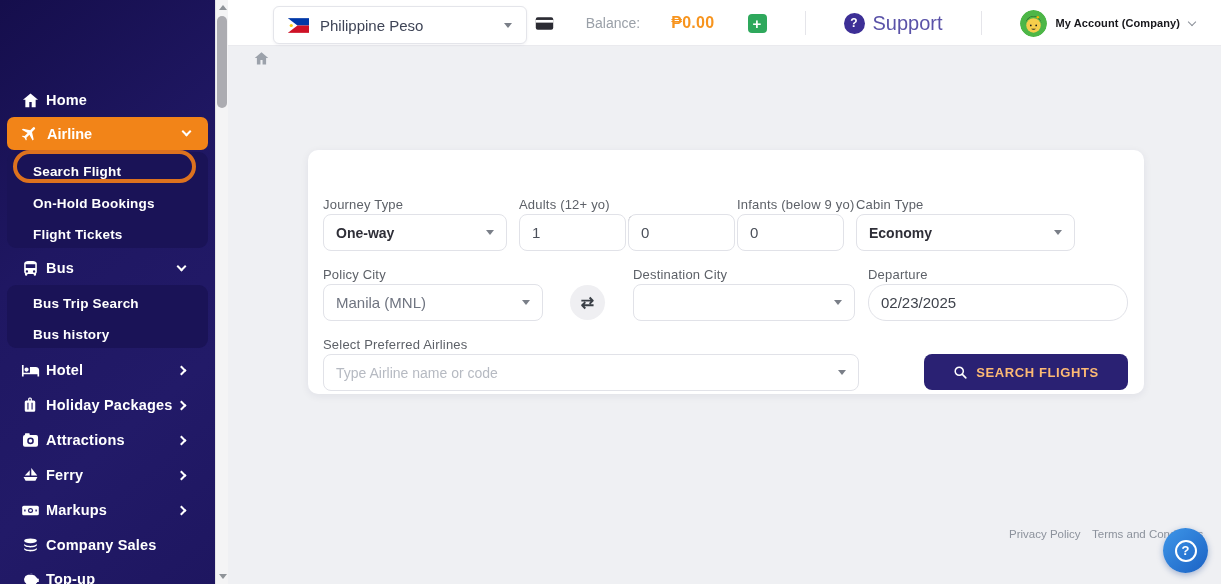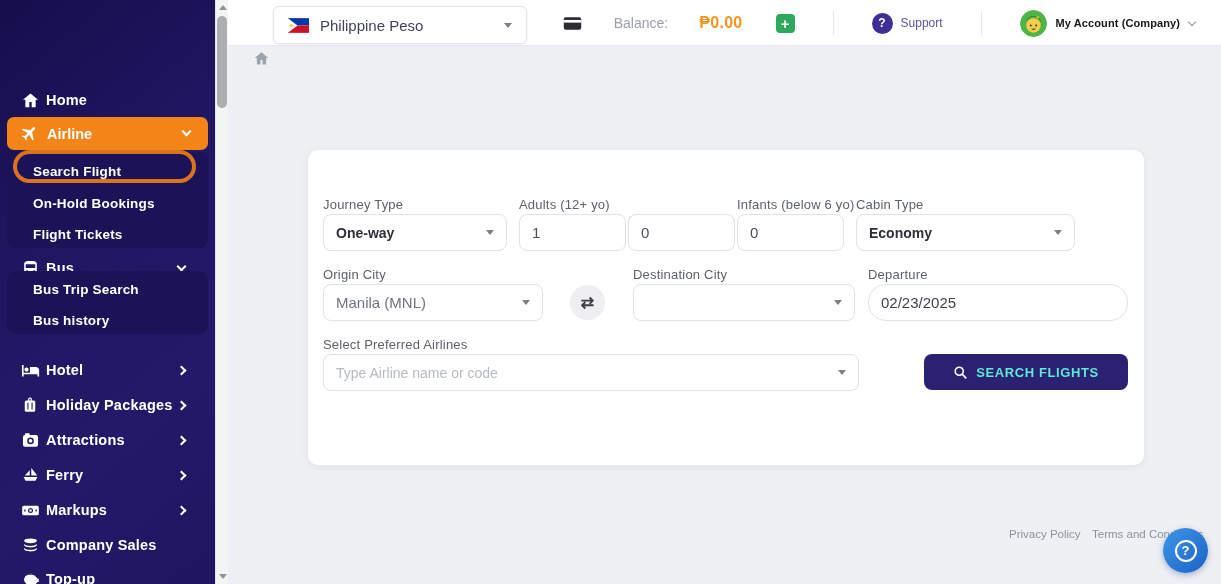--- a/index.html
+++ b/index.html
@@ -35,45 +35,45 @@
   .currency { position:absolute; left:45px; top:6px; width:254px; height:38px; background:#fff; border:1px solid #E4E5EA; border-radius:6px; box-shadow:0 1px 3px rgba(20,20,60,.06); display:flex; align-items:center; padding:0 14px; gap:11px; cursor:pointer;text-align:center; }
   .currency .cur-label { color:#3F4557; font-size:15px; }
   .caret { width:0; height:0; border-left:4px solid transparent; border-right:4px solid transparent; border-top:5px solid #7A7F88; }
   .currency .caret { margin-left:auto; }
   .tb-right { position:absolute; right:26px; top:0; height:46px; display:flex; align-items:center;gap:24px; }
   .balance-label { color:#9AA0A8; font-size:14px; margin-left:8px; }
   .balance-amount { color:#F7941E; font-size:16px; font-weight:600; margin-left:7px; letter-spacing:.3px; }
   .add-btn { width:19px; height:19px; background:#2EA85C; border-radius:4px; color:#fff; font-size:15px; font-weight:700; display:flex; align-items:center; justify-content:center; margin-left:9px; cursor:pointer; line-height:1; }
   .tb-div { width:1px; height:24px; background:#E5E5EA; margin:0 14px; }
   .q-circle { width:21px; height:21px; background:#3D2F96; border-radius:50%; color:#fff; font-size:12px; font-weight:700; display:flex; align-items:center; justify-content:center; }
-  .support-label { color:#5A52A8; font-size:12px; margin-left:8px; }
+  .support-label { color:#5A52A8; font-size:20px; margin-left:8px; }
   .support-wrap { display:flex; align-items:center; cursor:pointer; }
   .account-wrap { display:flex; align-items:center; cursor:pointer; }
   .avatar { width:27px; height:27px; border-radius:50%; overflow:hidden; }
   .account-label { color:#17171C; font-size:11px; font-weight:700; margin-left:9px; letter-spacing:.1px; }
   .acct-chev { width:6px; height:6px; border-right:1.8px solid #8A8F98; border-bottom:1.8px solid #8A8F98; transform:rotate(45deg); margin-left:9px; margin-top:-3px; }
 
   
   .breadcrumb-home { position:absolute; left:253px; top:50px; cursor:pointer; }
   .page-title { position:absolute; left:308px; top:104px; display:flex; align-items:center; gap:9px; }
   .page-title .t-text { color:#2C2C34; font-size:20.5px; font-weight:700; letter-spacing:.2px; }
 
-  .card { position:absolute; left:308px; top:150px; width:836px; height:315px; background:#fff; border-radius:10px; box-shadow:0 2px 8px rgba(30,30,70,.07); z-index:3; }
+  .card { position:absolute; left:308px; top:150px; width:836px; height:244px; background:#fff; border-radius:10px; box-shadow:0 2px 8px rgba(30,30,70,.07); z-index:3; }
   .f-label { position:absolute; color:#5D6168; font-size:13px; letter-spacing:.2px; }
   .fld { position:absolute; height:37px; background:#fff; border:1px solid #E1E2E8; border-radius:8px; display:flex; align-items:center; padding:0 12px; cursor:pointer; }
   .fld .val-bold { color:#2F2F38; font-size:14px; font-weight:700; }
   .fld .val-num { color:#4B505A; font-size:15px; }
   .fld .val-gray { color:#6F7480; font-size:15px; }
   .fld .val-date { color:#3F434C; font-size:15px; }
   .fld .caret { margin-left:auto; }
   .fld input { border:none; outline:none; flex:1; font-size:14px; color:#3F434C; font-family:"Liberation Sans",sans-serif; background:transparent; }
   .fld input::placeholder { color:#B6BAC2; }
   .swap-btn { position:absolute; left:262px; top:135px; width:35px; height:35px; border-radius:50%; background:#EFEFF2; display:flex; align-items:center; justify-content:center; cursor:pointer; color:#3A3F46; font-size:16px; font-weight:700; }
   .search-btn { position:absolute; left:616px; top:204px; width:204px; height:36px; background:#2A2173; border-radius:8px; display:flex; align-items:center; justify-content:center; gap:8px; cursor:pointer; }
-  .search-btn span { color:#5eead4; font-size:13px; font-weight:700; letter-spacing:.6px; }
+  .search-btn span { color:#fdba74; font-size:13px; font-weight:700; letter-spacing:.6px; }
 
   
   .footer-link { position:absolute; top:528px; color:#8C929C; font-size:11.5px; cursor:pointer; z-index:2; }
   .help-bubble { position:absolute; left:1163px; top:528px; width:45px; height:45px; border-radius:50%; background:linear-gradient(135deg,#3E96E8,#1B62C4); box-shadow:0 2px 6px rgba(20,60,140,.35); display:flex; align-items:center; justify-content:center; cursor:pointer; z-index:3; }
   .help-inner { width:22px; height:22px; border:2px solid #fff; border-radius:50%; color:#fff; font-size:13px; font-weight:700; display:flex; align-items:center; justify-content:center; }
 </style>
 </head>
 <body>
 
 <div class="app">
@@ -115,21 +115,21 @@
     <div class="side-item" style="top:253px;">
       <span class="s-icon">
         <svg class="wicon" width="19" height="19" viewBox="0 0 24 24">
             <path d="M4 16c0 .9.4 1.7 1 2.2V20a1 1 0 0 0 1 1h1a1 1 0 0 0 1-1v-1h8v1a1 1 0 0 0 1 1h1a1 1 0 0 0 1-1v-1.8c.6-.5 1-1.3 1-2.2V6c0-2.8-3.1-3.5-8-3.5S4 3.2 4 6zm3.5 1.2A1.5 1.5 0 1 1 9 15.7a1.5 1.5 0 0 1-1.5 1.5zm9 0a1.5 1.5 0 1 1 1.5-1.5 1.5 1.5 0 0 1-1.5 1.5zM6 11.5V6.5h12v5z"></path>
           </svg>
       </span>
       <span class="s-label">Bus</span>
       <span class="chev-d"></span>
     </div>
 
-    <div class="subpanel" style="top:271px; height:63px;">
+    <div class="subpanel" style="top:285px; height:63px;">
       <div class="sub-item" style="top:4px;">
           <span>Bus Trip Search</span>
         </div>
       <div class="sub-item" style="top:35px;">
           <span>Bus history</span>
         </div>
     </div>
 
     <div class="side-item" style="top:355px;">
       <span class="s-icon">
@@ -281,32 +281,32 @@
     <span class="f-label" style="left:211px; top:47px;">Adults (12+ yo)</span>
     <div class="fld" style="left:211px; top:64px; width:107px;">
       <span class="val-num">1</span>
     </div>
 
     <span class="f-label" style="left:320px; top:47px;margin-top:16px;">Children (2-11 yo)</span>
     <div class="fld" style="left:320px; top:64px; width:107px;">
       <span class="val-num">0</span>
     </div>
 
-    <span class="f-label" style="left:429px; top:47px;">Infants (below 6 yo)</span>
+    <span class="f-label" style="left:429px; top:47px;">Infants (below 9 yo)</span>
     <div class="fld" style="left:429px; top:64px; width:107px;">
       <span class="val-num">0</span>
     </div>
 
     <span class="f-label" style="left:548px; top:47px;">Cabin Type</span>
     <div class="fld" style="left:548px; top:64px; width:219px;gap:32px;">
       <span class="val-bold">Economy</span>
       <i class="caret"></i>
     </div>
 
-    <span class="f-label" style="left:15px; top:117px;">Origin City</span>
+    <span class="f-label" style="left:15px; top:117px;">Policy City</span>
     <div class="fld" style="left:15px; top:134px; width:220px;">
       <span class="val-gray">Manila (MNL)</span>
       <i class="caret"></i>
     </div>
 
     <div class="swap-btn">
       <span>⇄</span>
     </div>
 
     <span class="f-label" style="left:325px; top:117px;">Destination City</span>

